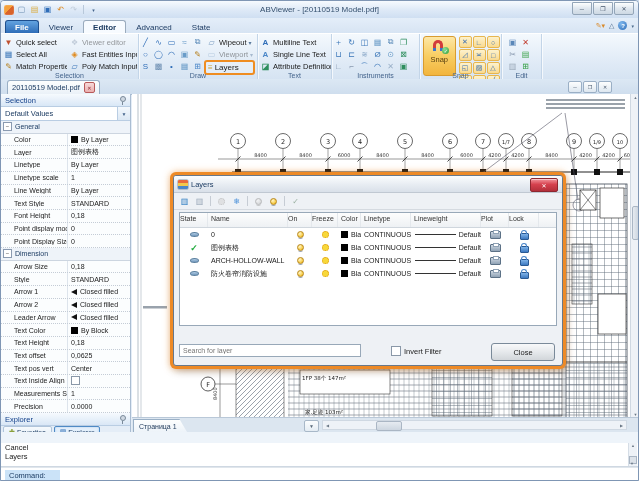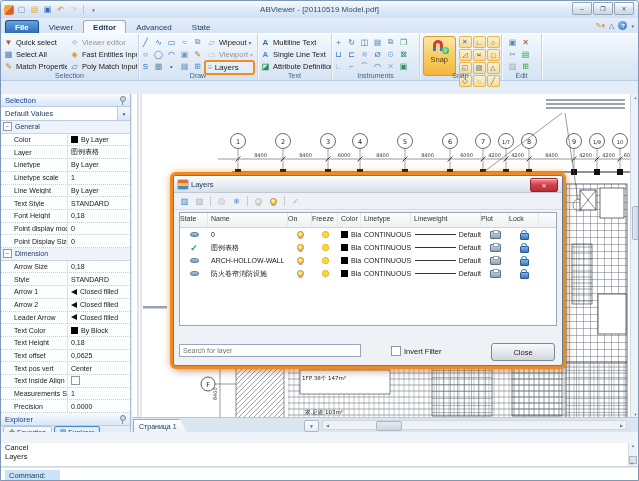--- a/index.html
+++ b/index.html
@@ -349,20 +349,31 @@
           <div class="icrow">
             <span class="gic" style="color: rgb(154, 168, 184);">▥</span>
             <span class="gic" style="color: rgb(46, 158, 62);">⊞</span>
           </div>
         </div>
       <div class="rlabel">Edit</div>
     </div>
     <div class="rgroup g-fill"></div>
   </div>
 
+  <div id="doctabrow">
+    <div class="doctab">
+      <span>20110519 Model.pdf</span>
+      <span class="closex">✕</span>
+    </div>
+    <div class="mdictrls">
+      <div class="mdibtn">─</div>
+      <div class="mdibtn">❐</div>
+      <div class="mdibtn">✕</div>
+    </div>
+  </div>
 
   <div id="leftpanel">
     <div class="panelhdr">
       <span>Selection</span>
         <span class="pin"></span>
     </div>
     <div id="preset">
       <span class="pv">Default Values</span>
       <span class="pd">▼</span>
     </div>

